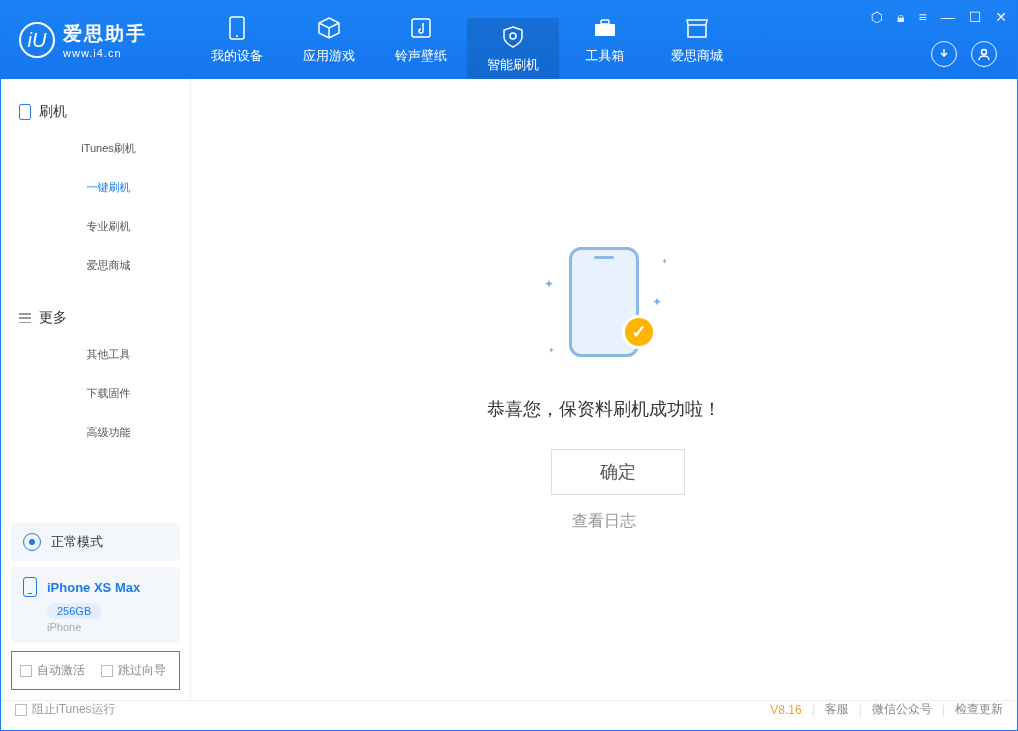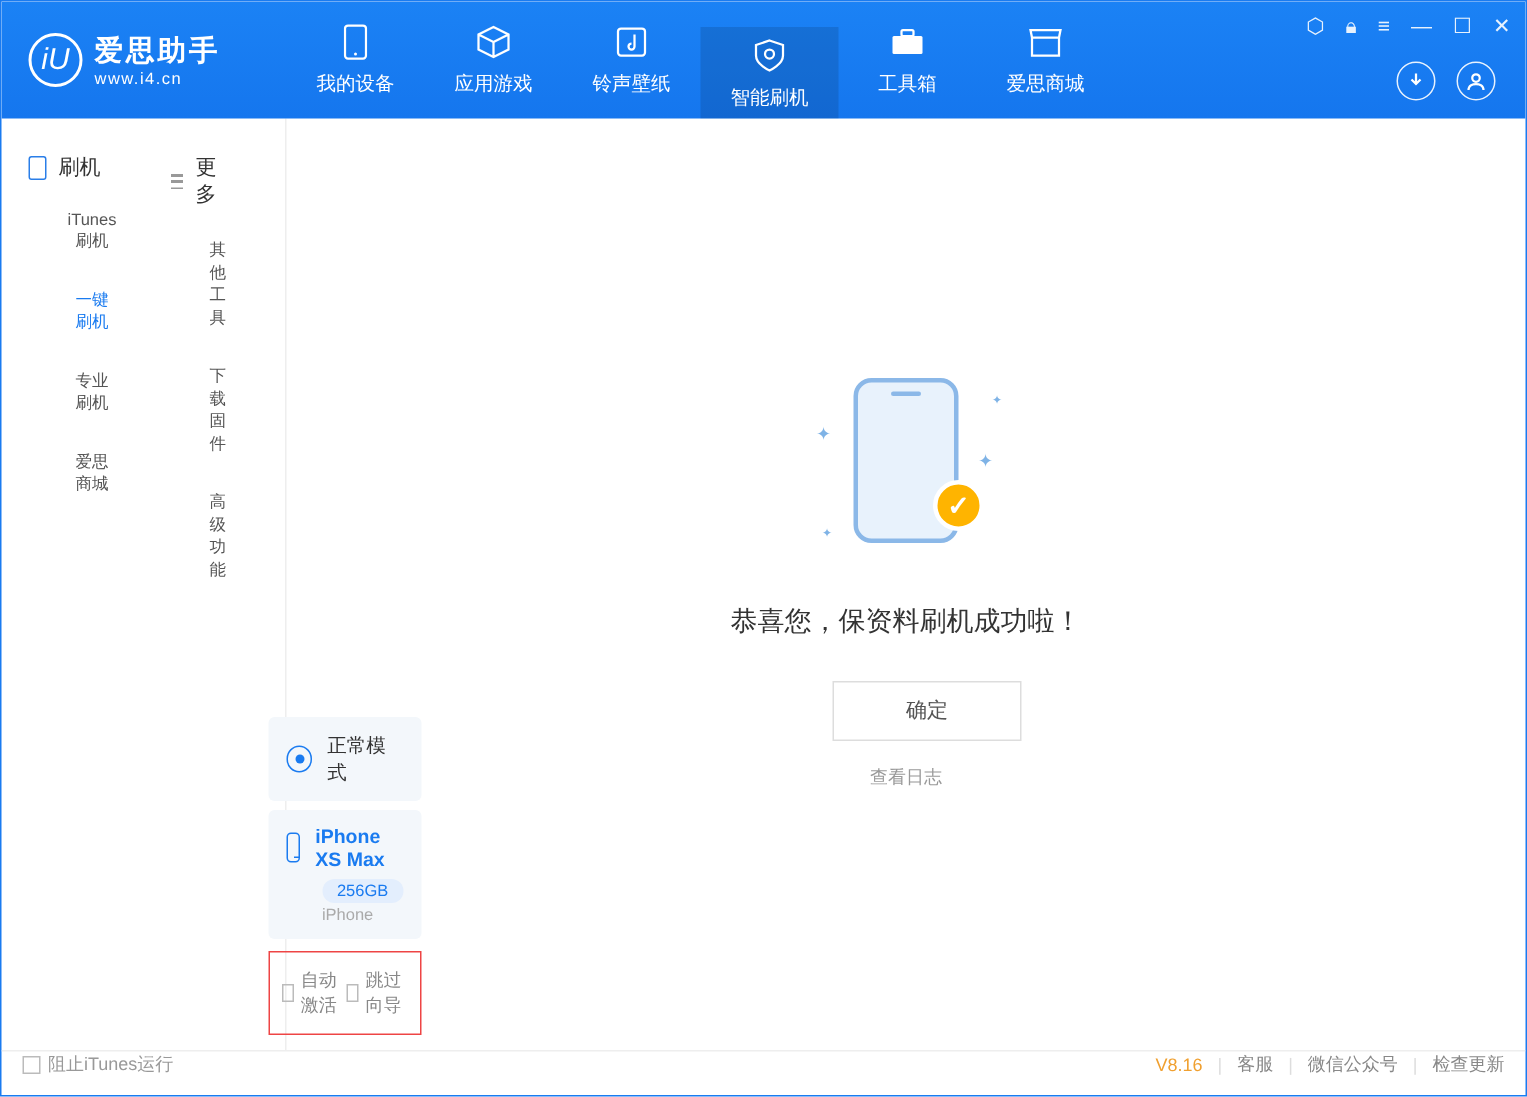--- a/index.html
+++ b/index.html
@@ -17,57 +17,57 @@
 .nav-tab.active { background: rgba(0,0,0,0.12); margin-top: 17px; }
 .nav-tab .icon-slot { width: 26px; height: 26px; display: flex; align-items: center; justify-content: center; }
 
 .window-controls { position: absolute; right: 10px; top: 8px; display: flex; gap: 14px; font-size: 14px; }
 .window-controls span { cursor: pointer; opacity: 0.9; }
 .header-circles { position: absolute; right: 20px; bottom: 12px; display: flex; gap: 14px; }
 .circle-btn { width: 26px; height: 26px; border: 1.5px solid rgba(255,255,255,0.9); border-radius: 50%; display: flex; align-items: center; justify-content: center; cursor: pointer; }
 
 
 .body { display: flex; height: calc(100% - 78px - 30px); }
-.sidebar { width: 190px; border-right: 1px solid #eee; display: flex; }
+.sidebar { width: 190px; border-right: 1px solid #eee; display: flex; flex-direction: column; }
 .side-section { padding-top: 16px; }
 .side-title { display: flex; align-items: center; gap: 8px; padding: 8px 18px; font-size: 14px; color: #333; font-weight: 500; }
 .side-title .sq { width: 12px; height: 16px; border: 1.5px solid #2a7ee8; border-radius: 2px; display: inline-block; }
 .side-title .lines { width: 12px; height: 10px; display: inline-flex; flex-direction: column; justify-content: space-between; }
 .side-title .lines span { height: 1.5px; background: #999; display: block; }
 .side-item { padding: 12px 18px 12px 44px; font-size: 11px; color: #555; cursor: pointer; text-align: center; }
 .side-item.active { color: #1a7bf0; }
 
 .side-bottom { margin-top: auto; }
 .mode-box { background: #f3f7fb; margin: 6px 10px; padding: 10px 12px; border-radius: 4px; display: flex; align-items: center; gap: 10px; font-size: 13px; color: #333; }
 .mode-dot { width: 18px; height: 18px; border: 1.5px solid #1a7bf0; border-radius: 50%; position: relative; }
 .mode-dot::after { content: ''; position: absolute; width: 6px; height: 6px; background: #1a7bf0; border-radius: 50%; top: 5px; left: 5px; }
 .device-box { background: #f3f7fb; margin: 0 10px 8px; padding: 10px 12px; border-radius: 4px; }
 .device-row { display: flex; align-items: center; gap: 10px; font-size: 13px; color: #1a7bf0; font-weight: 600; }
 .phone-ico { width: 14px; height: 20px; border: 1.5px solid #1a7bf0; border-radius: 3px; display: inline-block; position: relative; }
 .phone-ico::after { content: ''; position: absolute; width: 4px; height: 1.5px; background: #1a7bf0; bottom: 2px; left: 4px; }
 .capacity-badge { display: inline-block; background: #e3eefd; color: #1a7bf0; border-radius: 10px; padding: 2px 10px; font-size: 11px; margin: 6px 0 2px 24px; }
 .device-type { font-size: 11px; color: #aaa; margin-left: 24px; }
 
-.checkbox-row { border: 1.5px solid #e44; margin: 6px 10px 10px; padding: 10px 8px; display: flex; gap: 2px; font-size: 12px; color: #888; }
+.checkbox-row { border: 1.5px solid #e44; margin: 6px 10px 10px; padding: 10px 8px; display: flex; gap: 16px; font-size: 12px; color: #888; }
 .cb { display: flex; align-items: center; gap: 5px; cursor: pointer; }
 .cb-box { width: 12px; height: 12px; border: 1px solid #bbb; display: inline-block; }
 
 
 .main { flex: 1; display: flex; flex-direction: column; align-items: center; justify-content: center; }
 .phone-illust { position: relative; width: 120px; height: 120px; margin-bottom: 30px; }
 .phone-shape { width: 70px; height: 110px; border: 3px solid #8bb8e8; border-radius: 12px; background: #e8f2fc; margin: 0 auto; position: relative; }
 .phone-shape::before { content: ''; position: absolute; top: 6px; left: 22px; width: 20px; height: 3px; background: #8bb8e8; border-radius: 2px; }
 .check-badge { position: absolute; right: 8px; bottom: 18px; width: 34px; height: 34px; background: #ffb400; border-radius: 50%; border: 3px solid #fff; display: flex; align-items: center; justify-content: center; color: #fff; font-size: 18px; font-weight: bold; }
 .sparkle { position: absolute; color: #7fb3e6; font-size: 12px; }
 .sp1 { left: 0; top: 30px; } .sp2 { left: 4px; bottom: 12px; font-size: 8px; }
 .sp3 { right: -4px; top: 10px; font-size: 8px; } .sp4 { right: 2px; top: 48px; }
 
 .success-text { font-size: 18px; color: #333; margin-bottom: 28px; }
-.ok-btn { border: 1px solid #ddd; background: #fff; padding: 10px 48px; font-size: 14px; color: #555; cursor: pointer; margin-bottom: 16px; margin-left: 28px; }
-.log-link { font-size: 12px; color: #999; cursor: pointer; }
+.ok-btn { border: 1px solid #ddd; background: #fff; padding: 10px 48px; font-size: 18px; color: #555; cursor: pointer; margin-bottom: 16px; margin-left: 28px; }
+.log-link { font-size: 16px; color: #999; cursor: pointer; }
 
 
 .footer { height: 30px; border-top: 1px solid #eee; display: flex; align-items: flex-start; padding: 0 14px; font-size: 12px; color: #999; }
 .footer .left { display: flex; align-items: center; gap: 6px; }
 .footer .right { margin-left: auto; display: flex; align-items: center; gap: 10px; }
 .footer .right .link { color: #888; cursor: pointer; }
 .footer .sep { color: #ddd; }
 .version { color: #f0a030; }
 </style>
 </head>

